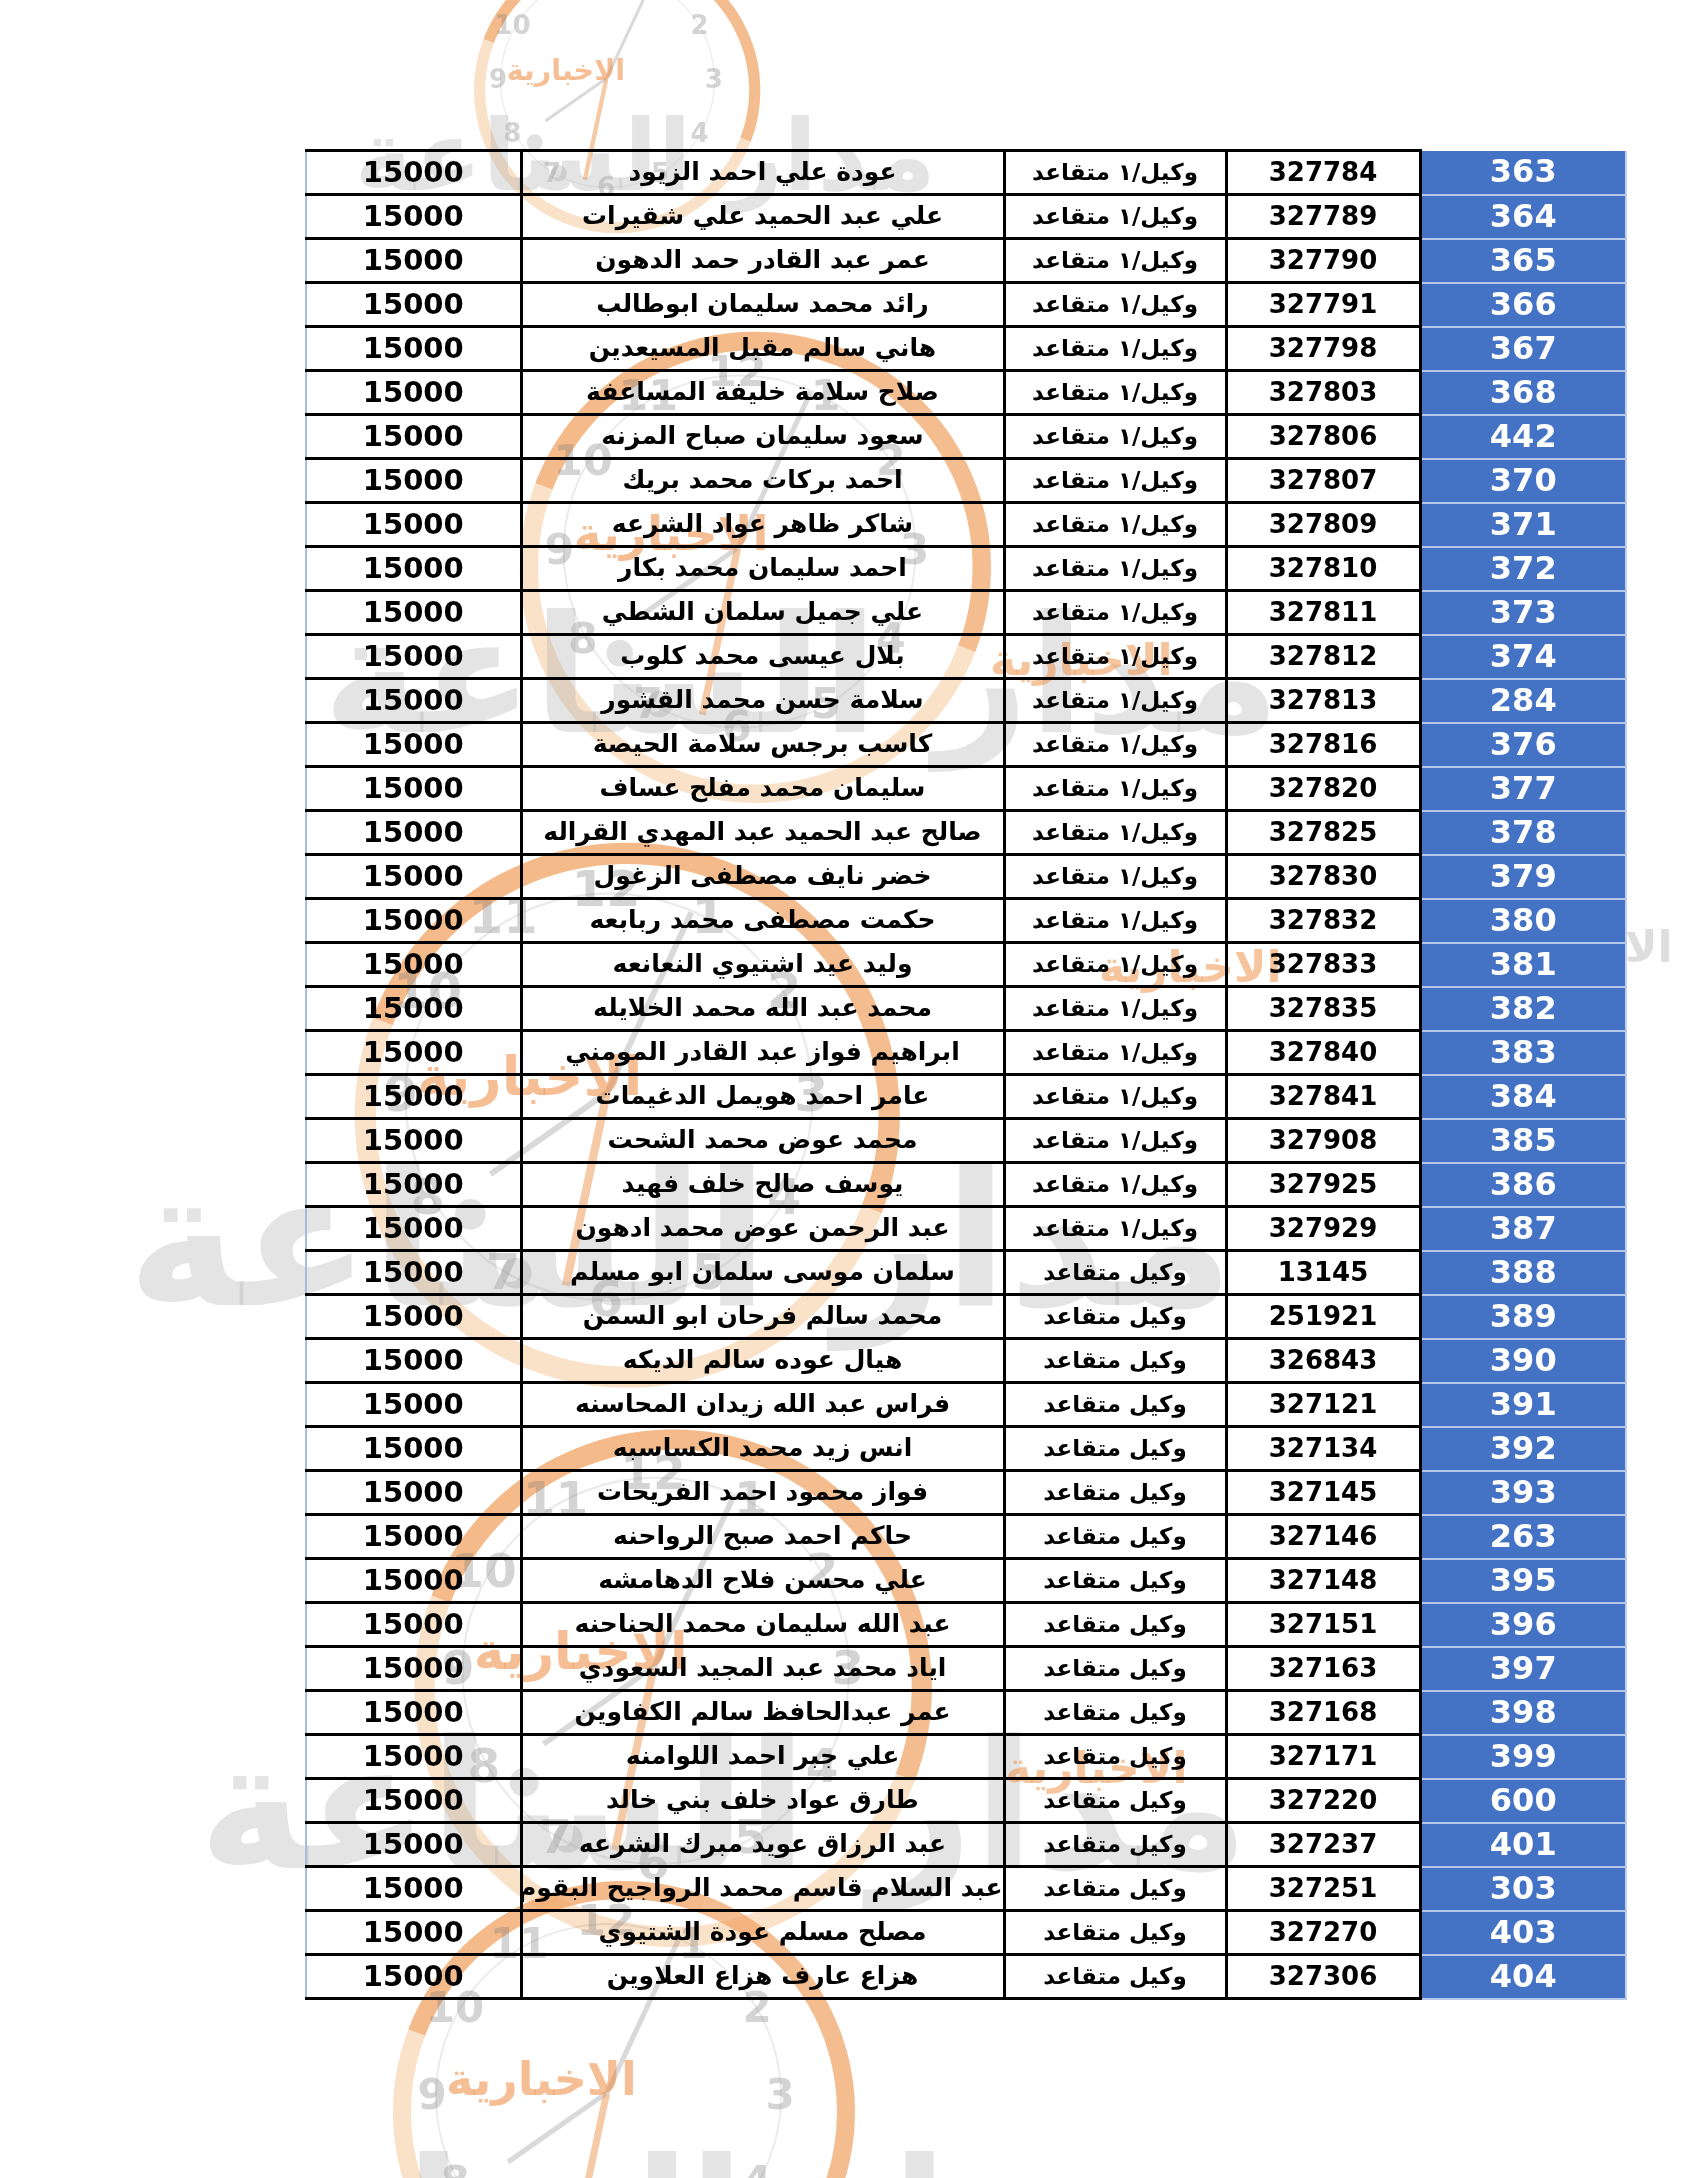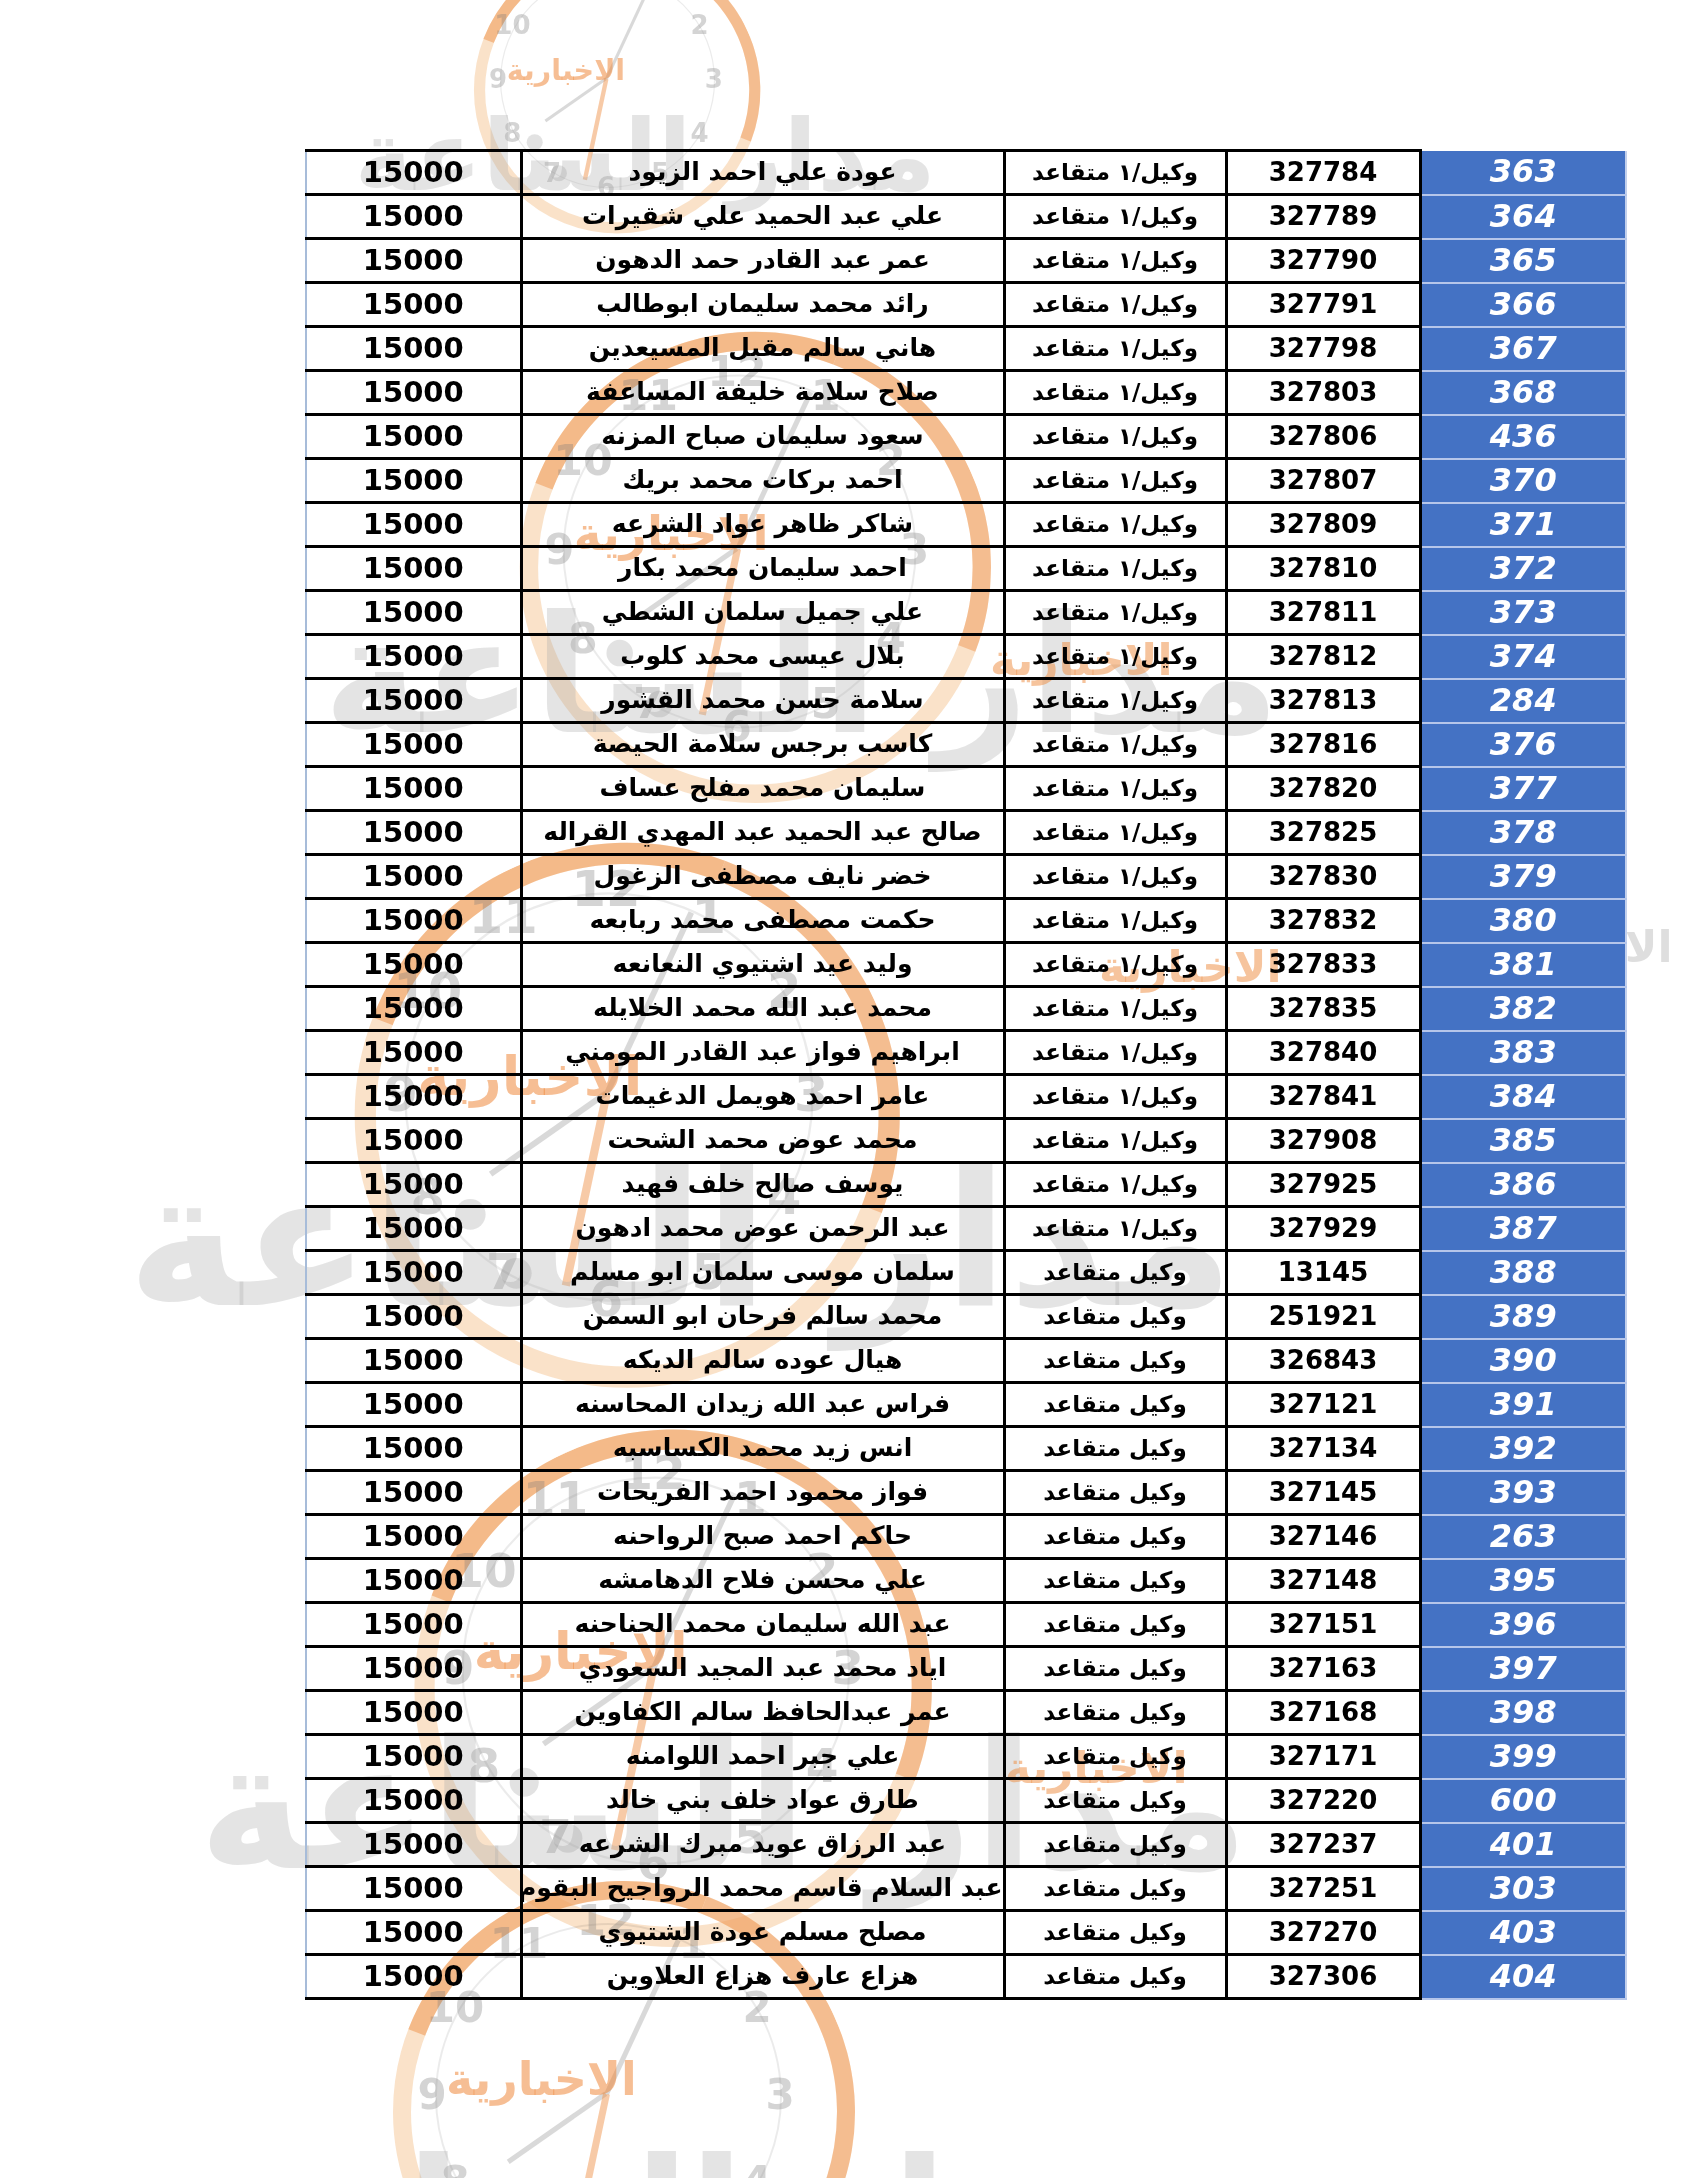--- a/index.html
+++ b/index.html
@@ -51,21 +51,21 @@
     font-weight:bold;color:#000;line-height:1.05;
     overflow:hidden;white-space:nowrap;
   }
   td.amount{font-size:29px;border-left:2px solid #a7bcd9;}
   td.name{font-size:25px;}
   td.rank{font-size:23px;}
   td.badge{font-size:26px;}
   td.serial{
     background:#4472C4;color:#ffffff;font-size:32px;
     border-top:none;border-right:2px solid #c3d0ec;
-    border-bottom:2px solid #b6c6ea;border-left:3px solid #000000;font-style:italic;
+    border-bottom:2px solid #b6c6ea;border-left:3px solid #000000;
   }
 </style>
 </head>
 <body>
 
 <div class="wm-layer">
     <div class="wm-logo" style="left: 329px; top: -218px; transform-origin: 277px 297px; transform: scale(0.62);">
       <div class="wm-ring"></div>
       <div class="wm-arc"></div>
       <div class="wm-inner"></div>
@@ -234,21 +234,21 @@
         <td class="name" dir="rtl">صلاح سلامة خليفة المساعفة</td>
         <td class="rank" dir="rtl">وكيل/١ متقاعد</td>
         <td class="badge" dir="ltr">327803</td>
         <td class="serial" dir="ltr">368</td>
       </tr>
       <tr>
         <td class="amount" dir="ltr">15000</td>
         <td class="name" dir="rtl">سعود سليمان صباح المزنه</td>
         <td class="rank" dir="rtl">وكيل/١ متقاعد</td>
         <td class="badge" dir="ltr">327806</td>
-        <td class="serial" dir="ltr">436</td>
+        <td class="serial" dir="ltr">442</td>
       </tr>
       <tr>
         <td class="amount" dir="ltr">15000</td>
         <td class="name" dir="rtl">احمد بركات محمد بريك</td>
         <td class="rank" dir="rtl">وكيل/١ متقاعد</td>
         <td class="badge" dir="ltr">327807</td>
         <td class="serial" dir="ltr">370</td>
       </tr>
       <tr>
         <td class="amount" dir="ltr">15000</td>

